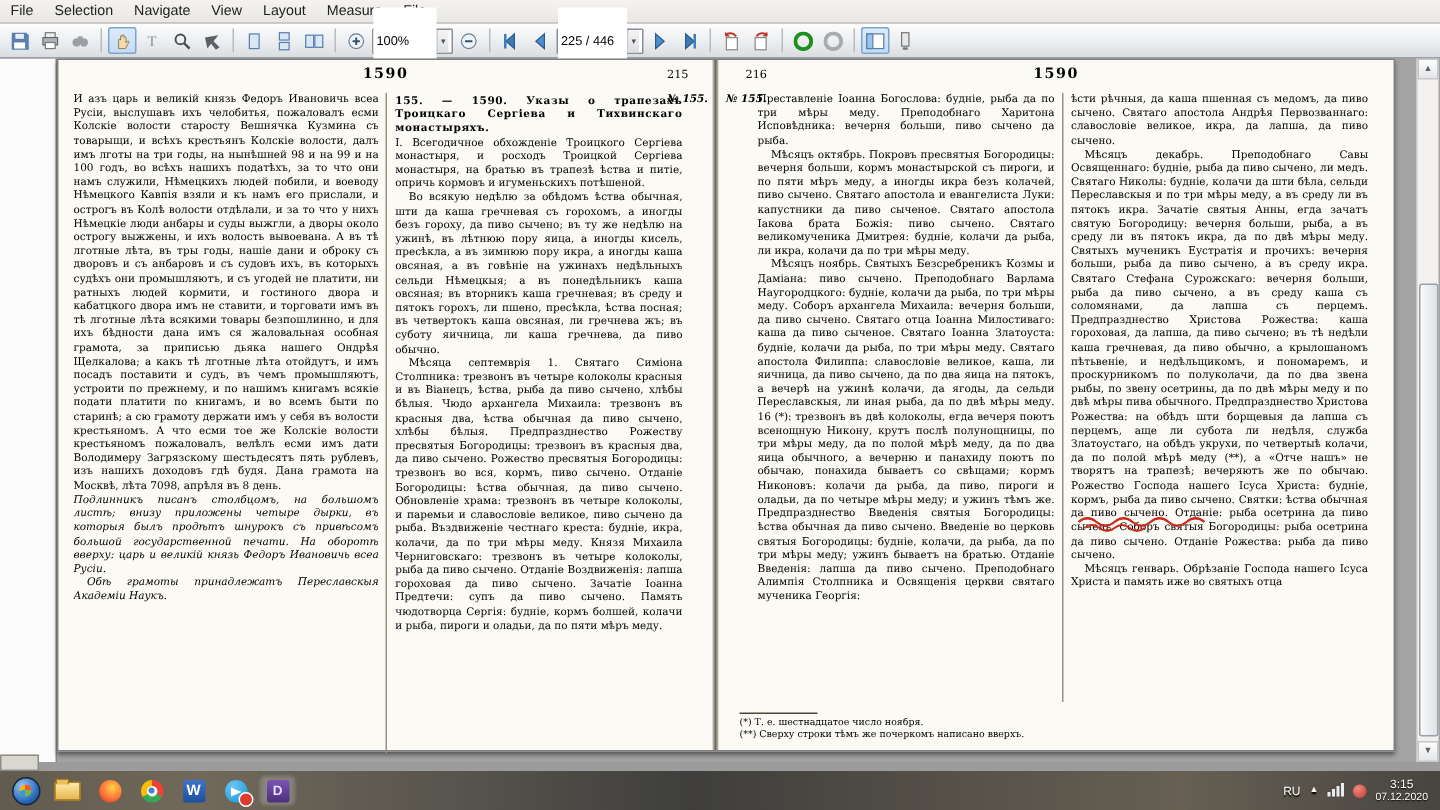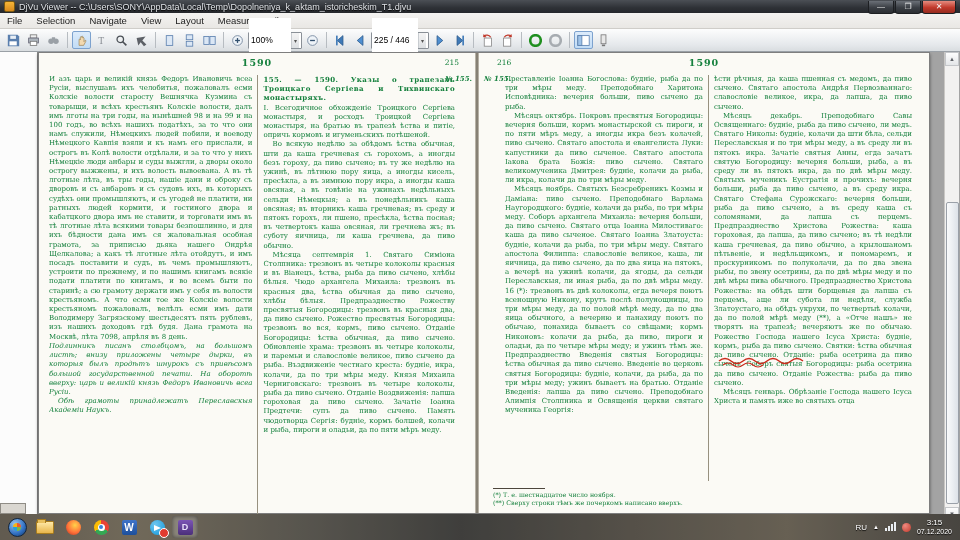--- a/index.html
+++ b/index.html
@@ -38,21 +38,21 @@
   .caret{font-size:6px;color:#555;padding:0 2px;border-left:1px solid #c8ccd0;height:100%;
     display:flex;align-items:center;background:linear-gradient(#f4f4f4,#dcdfe2);}
 
   
   .docarea{position:relative;height:469px;background:#a3a3a3;overflow:hidden;}
   .side-panel{position:absolute;left:0;top:0;width:37px;height:100%;background:#fcfcfc;
     border-right:1px solid #8a8a8a;}
   .spread{position:absolute;left:38px;top:0;width:892px;height:462px;display:flex;
     box-shadow:0 2px 3px rgba(0,0,0,.45);border:1px solid #7e7e7e;box-sizing:border-box;}
   .page{position:relative;background:#fbfaf5;height:100%;box-sizing:border-box;
-    font-family:"DejaVu Serif",serif;color:#15803d;}
+    font-family:"DejaVu Serif",serif;color:#000000;}
   .page.left{width:436px;}
   .page.right{width:450px;}
   .gutter{width:4px;height:100%;background:linear-gradient(90deg,#cfcabe,#6e685c,#cfcabe);}
   .pg-head{position:relative;height:16px;padding-top:4px;}
   .year{position:absolute;left:0;right:0;text-align:center;font-weight:bold;font-size:9.5px;letter-spacing:1px;}
   .pgnum{position:absolute;font-size:7.5px;top:5px;}
   .pgnum.r{right:16px;} .pgnum.l{left:18px;}
   .margin-note{position:absolute;font-size:7px;font-style:italic;font-weight:bold;}
   .cols{display:flex;padding:2px 8px 0 10px;gap:0;}
   .col{width:204px;font-size:7px;line-height:9.2px;text-align:justify;overflow:hidden;}
@@ -114,29 +114,20 @@
   .vol{width:9px;height:9px;border-radius:50%;background:radial-gradient(circle at 35% 30%,#f08a80,#c0392b);}
   .clock{text-align:center;line-height:9px;}
   .status-corner{position:absolute;left:0;bottom:26px;width:26px;height:11px;background:#dad7d1;
     border:1px solid #8f8c86;box-sizing:border-box;}
 </style>
 </head>
 <body>
 
 <div class="window">
 
-  <div class="titlebar">
-    <span class="app-ic"></span>
-    <span class="title-text">DjVu Viewer -- C:\Users\SONY\AppData\Local\Temp\Dopolneniya_k_aktam_istoricheskim_T1.djvu</span>
-    <div class="win-controls">
-      <span class="wc">—</span>
-      <span class="wc">❐</span>
-      <span class="wc close">✕</span>
-    </div>
-  </div>
 
   <div class="menubar">
     <span class="menu-item">File</span>
     <span class="menu-item">Selection</span>
     <span class="menu-item">Navigate</span>
     <span class="menu-item">View</span>
     <span class="menu-item">Layout</span>
     <span class="menu-item">Measure</span>
     <span class="menu-item">File</span>
   </div>

